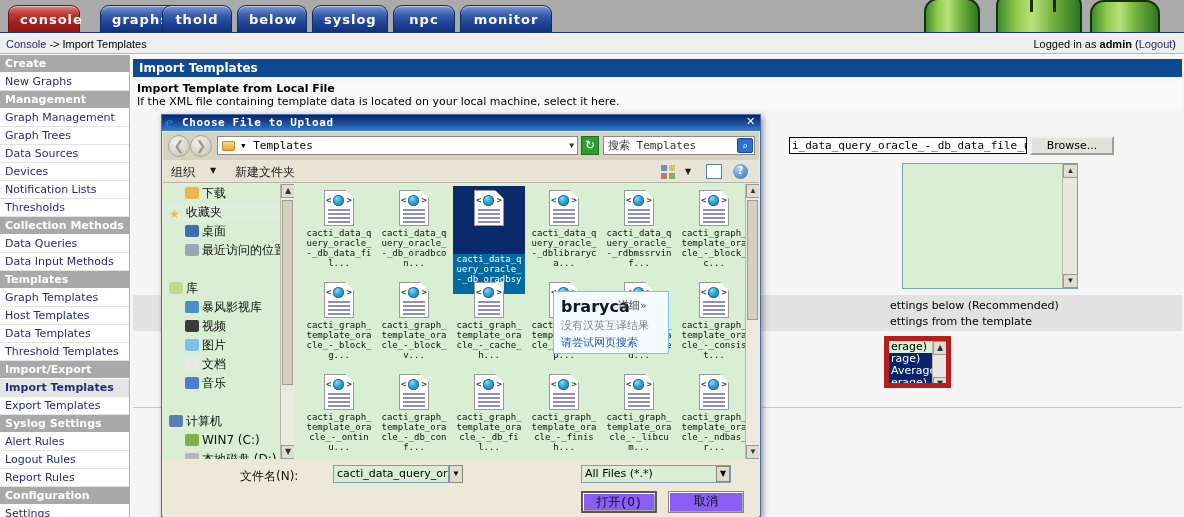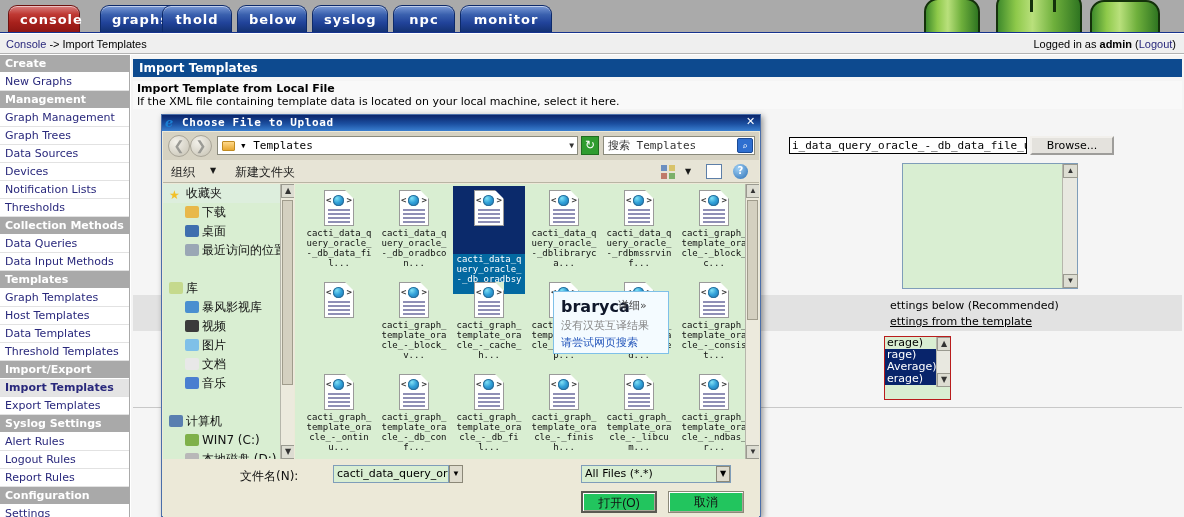--- a/index.html
+++ b/index.html
@@ -131,22 +131,22 @@
   
   #opt-rows {
     position:absolute; left:2px; top:240px; width:1049px; height:36px;
     background:#e2e2e2;
   }
   .opt-line { position:absolute; left:757px; font-size:11px; color:#000;
               font-family:"DejaVu Sans", sans-serif; }
 
   
   #rra-list {
-    position:absolute; left:753px; top:281px; width:67px; height:64px;
-    background:#d9eed2; border:1px solid #b91c1c; overflow:hidden;
+    position:absolute; left:753px; top:281px; width:67px; height:52px;
+    background:#d9eed2; border:5px solid #b91c1c; overflow:hidden;
     font-size:11px; font-family:"DejaVu Sans", sans-serif;
   }
   #rra-list .li { padding:0 2px; height:12px; line-height:12px; white-space:nowrap; }
   #rra-list .li.hl { background:#08246b; color:#ffffff; }
   #rra-sb {
     position:absolute; right:0; top:0; width:14px; height:50px;
     background:#e8e8e0; border-left:1px solid #b6b6ab;
   }
   #sep-line {
     position:absolute; left:2px; top:352px; width:1049px; height:1px;
@@ -343,23 +343,23 @@
     font-family:"DejaVu Sans", sans-serif; font-size:11px;
     line-height:16px; padding-left:3px;
   }
   #ftype-chev {
     position:absolute; right:0; top:0; width:14px; height:16px;
     background:#dfdcce; border:1px solid #8b8878;
     font-size:8px; text-align:center; line-height:14px; cursor:pointer;
   }
   .dbtn {
     position:absolute; top:31px; height:22px;
-    background:#22c55e; border:1px solid #8b8878;
+    background:#8b5cf6; border:1px solid #8b8878;
     box-shadow:inset 1px 1px 0 #ffffff, inset -1px -1px 0 #a9a698;
-    font-family:Liberation Sans, sans-serif; font-size:12px;
+    font-family:Liberation Mono, monospace; font-size:12px;
     text-align:center; line-height:20px; cursor:pointer; color:#111;
   }
   #open-btn { left:418px; width:76px; border-width:2px; border-color:#5a5a52; }
   #cancel-btn { left:505px; width:76px; }
 </style>
 </head>
 <body>
 
 <div id="tabbar">
   <div id="cactus">
@@ -436,21 +436,21 @@
 
   <div id="xml-area">
     <div id="xml-sb">
       <div class="sbtn" style="top:0;">▲</div>
       <div class="sbtn" style="bottom:0;">▼</div>
     </div>
   </div>
 
   <div id="opt-rows">
     <div class="opt-line" style="top:4px;">ettings below (Recommended)</div>
-    <div class="opt-line" style="top:20px;text-decoration:underline;">ettings from the template</div>
+    <div class="opt-line" style="top:20px;">ettings from the template</div>
   </div>
 
   <div id="rra-list">
     <div class="li">erage)</div>
     <div class="li hl">rage)</div>
     <div class="li hl">Average)</div>
     <div class="li hl">erage)</div>
     <div id="rra-sb">
       <div class="sbtn" style="top:0;width:14px;">▲</div>
       <div class="sbtn" style="bottom:0;width:14px;">▼</div>
@@ -493,22 +493,22 @@
       <rect x="8" y="0" width="6" height="6" fill="#d8c36a"></rect>
       <rect x="0" y="8" width="6" height="6" fill="#c07a6a"></rect>
       <rect x="8" y="8" width="6" height="6" fill="#7cb06a"></rect>
     </svg>
     <span id="view-chev">▼</span>
     <div id="pane-ic"></div>
     <div id="help-ic">?</div>
   </div>
 
   <div id="tree">
-    <div class="tnode root hl"><span class="tico" style="background: transparent; color: rgb(242, 192, 40); font-size: 12px; line-height: 12px;">★</span><span>收藏夹</span></div>
-      <div class="tnode child"><span class="tico" style="background: rgb(232, 184, 74);"></span><span>下载</span></div>
+    <div class="tnode child"><span class="tico" style="background: rgb(232, 184, 74);"></span><span>下载</span></div>
+      <div class="tnode root hl"><span class="tico" style="background: transparent; color: rgb(242, 192, 40); font-size: 12px; line-height: 12px;">★</span><span>收藏夹</span></div>
       <div class="tnode child"><span class="tico" style="background: rgb(63, 111, 174);"></span><span>桌面</span></div>
       <div class="tnode child"><span class="tico" style="background: rgb(154, 167, 181);"></span><span>最近访问的位置</span></div>
       <div class="tnode root"><span></span></div>
       <div class="tnode root"><span class="tico" style="background: rgb(197, 217, 141);"></span><span>库</span></div>
       <div class="tnode child"><span class="tico" style="background: rgb(74, 143, 208);"></span><span>暴风影视库</span></div>
       <div class="tnode child"><span class="tico" style="background: rgb(59, 59, 59);"></span><span>视频</span></div>
       <div class="tnode child"><span class="tico" style="background: rgb(127, 192, 232);"></span><span>图片</span></div>
       <div class="tnode child"><span class="tico" style="background: rgb(232, 232, 232);"></span><span>文档</span></div>
       <div class="tnode child"><span class="tico" style="background: rgb(74, 127, 208);"></span><span>音乐</span></div>
       <div class="tnode root"><span></span></div>
@@ -619,20 +619,21 @@
           <span class="flt">&lt;</span>
           <span class="fgt">&gt;</span>
           <div class="fglobe"></div>
           <div class="flines">
             <i></i>
             <i></i>
             <i></i>
             <i></i>
           </div>
         </div>
+        <div class="fname">cacti_graph_template_oracle_-_block_g...</div>
       </div>
       <div class="fitem" style="left: 83px; top: 94px;">
         <div class="ficon">
           <div class="fpage"></div>
           <span class="flt">&lt;</span>
           <span class="fgt">&gt;</span>
           <div class="fglobe"></div>
           <div class="flines">
             <i></i>
             <i></i>

